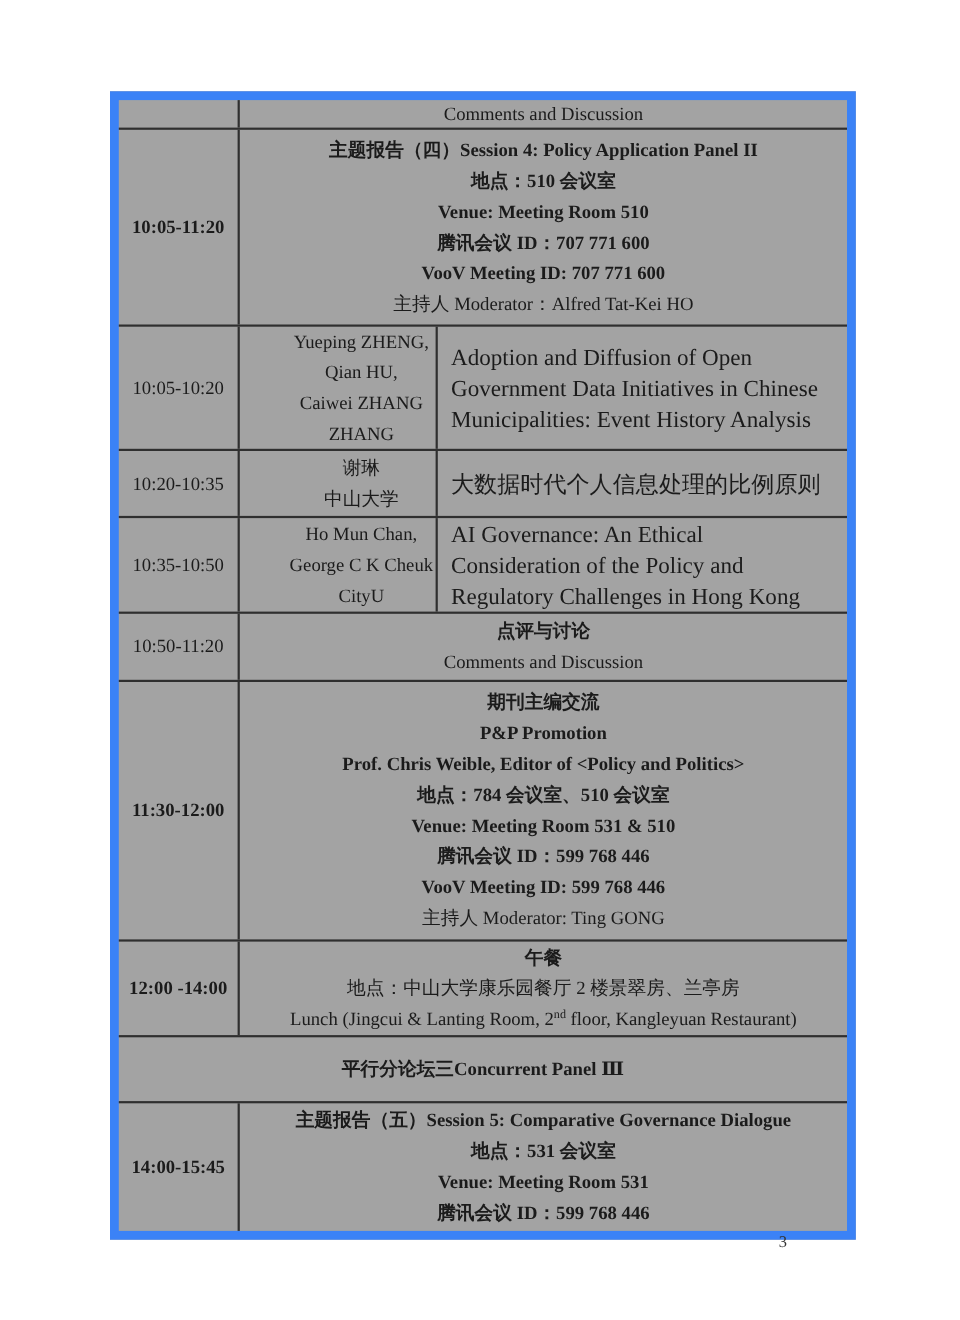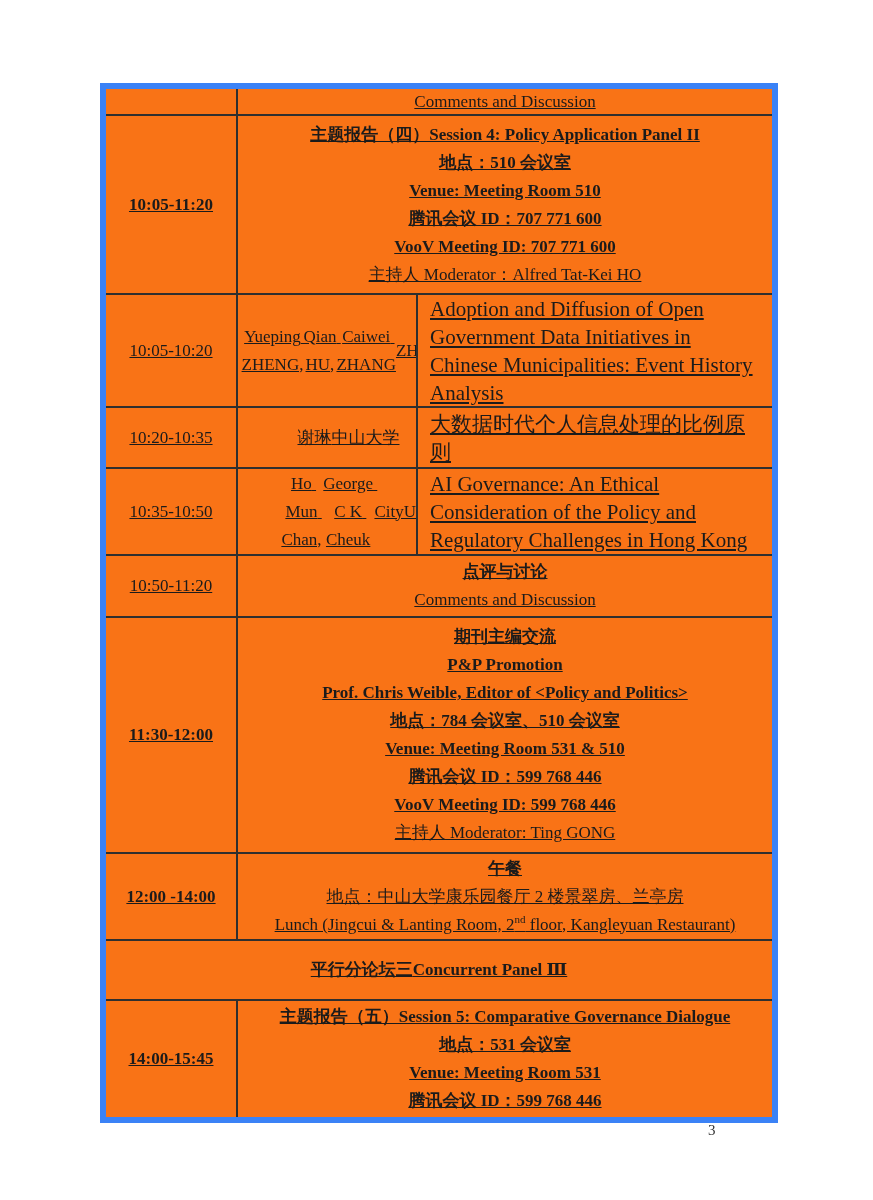--- a/index.html
+++ b/index.html
@@ -5,30 +5,29 @@
   html,body{margin:0;padding:0;}
   body{
     width:873px;height:1200px;
     background:#ffffff;
     font-family:"Liberation Serif","DejaVu Serif",serif;
     color:#1b1b1b;
   }
   .page{position:relative;width:873px;height:1200px;background:#ffffff;overflow:hidden;}
   .tbl{
     position:absolute;left:100px;top:83px;width:678px;
-    border:6px solid #3b82f6;
+    border:8px solid #3b82f6;
     box-sizing:border-box;
-    background:#f97316;
-    text-decoration:underline;
+    background:#a3a3a3;
   }
   .row{display:flex;box-sizing:border-box;border-bottom:2px solid #2f2f2f;}
   .row:last-child{border-bottom:none;}
   .cell{box-sizing:border-box;overflow:hidden;}
-  .c1{width:132px;border-right:2px solid #2f2f2f;display:flex;align-items:center;justify-content:center;text-align:center;flex:0 0 auto;}
-  .c2{width:180px;border-right:2px solid #2f2f2f;display:flex;flex-direction:row;align-items:center;justify-content:center;text-align:center;flex:0 0 auto;padding-left:43px;}
+  .c1{width:110px;border-right:2px solid #2f2f2f;display:flex;align-items:center;justify-content:center;text-align:center;flex:0 0 auto;}
+  .c2{width:180px;border-right:2px solid #2f2f2f;display:flex;flex-direction:column;align-items:center;justify-content:center;text-align:center;flex:0 0 auto;padding-left:43px;}
   .cm{flex:1 1 auto;display:flex;flex-direction:column;align-items:center;justify-content:center;text-align:center;}
   .c3{flex:1 1 auto;display:flex;flex-direction:column;justify-content:center;text-align:left;padding:0 12px;}
   .cf{flex:1 1 auto;display:flex;flex-direction:row;align-items:center;justify-content:center;text-align:center;}
   .ln{font-size:17px;line-height:28px;white-space:pre-wrap;}
   .para{font-size:21px;line-height:28px;}
   .b{font-weight:bold;}
   sup.nd{font-size:11px;line-height:0;vertical-align:super;}
   .pageno{position:absolute;left:708px;top:1122px;font-size:15px;color:#333;}
 </style>
 </head>

